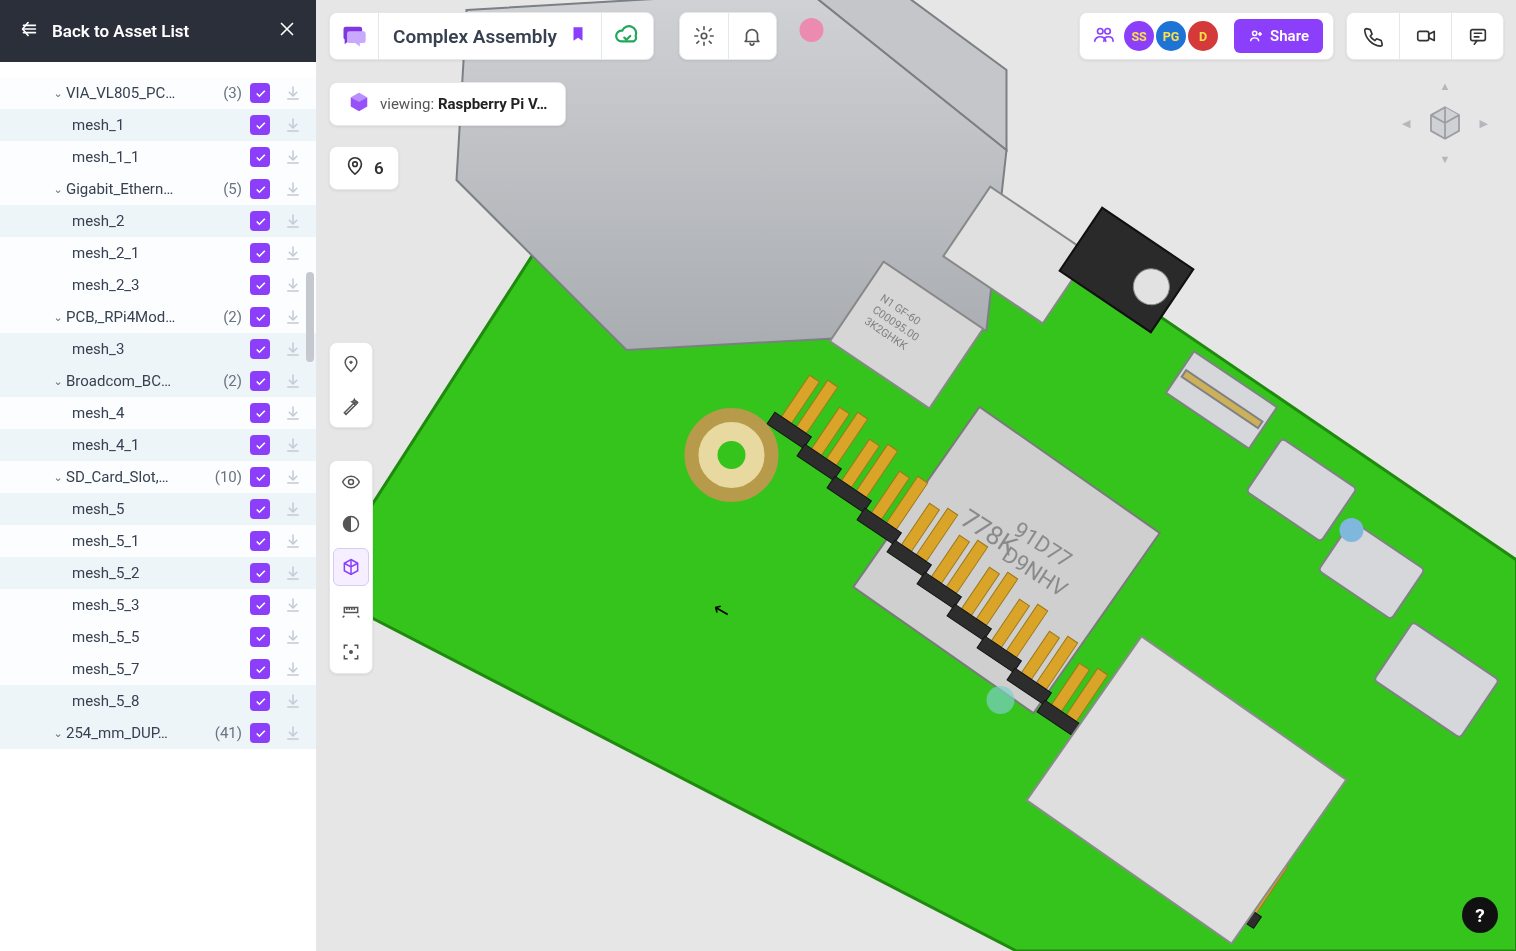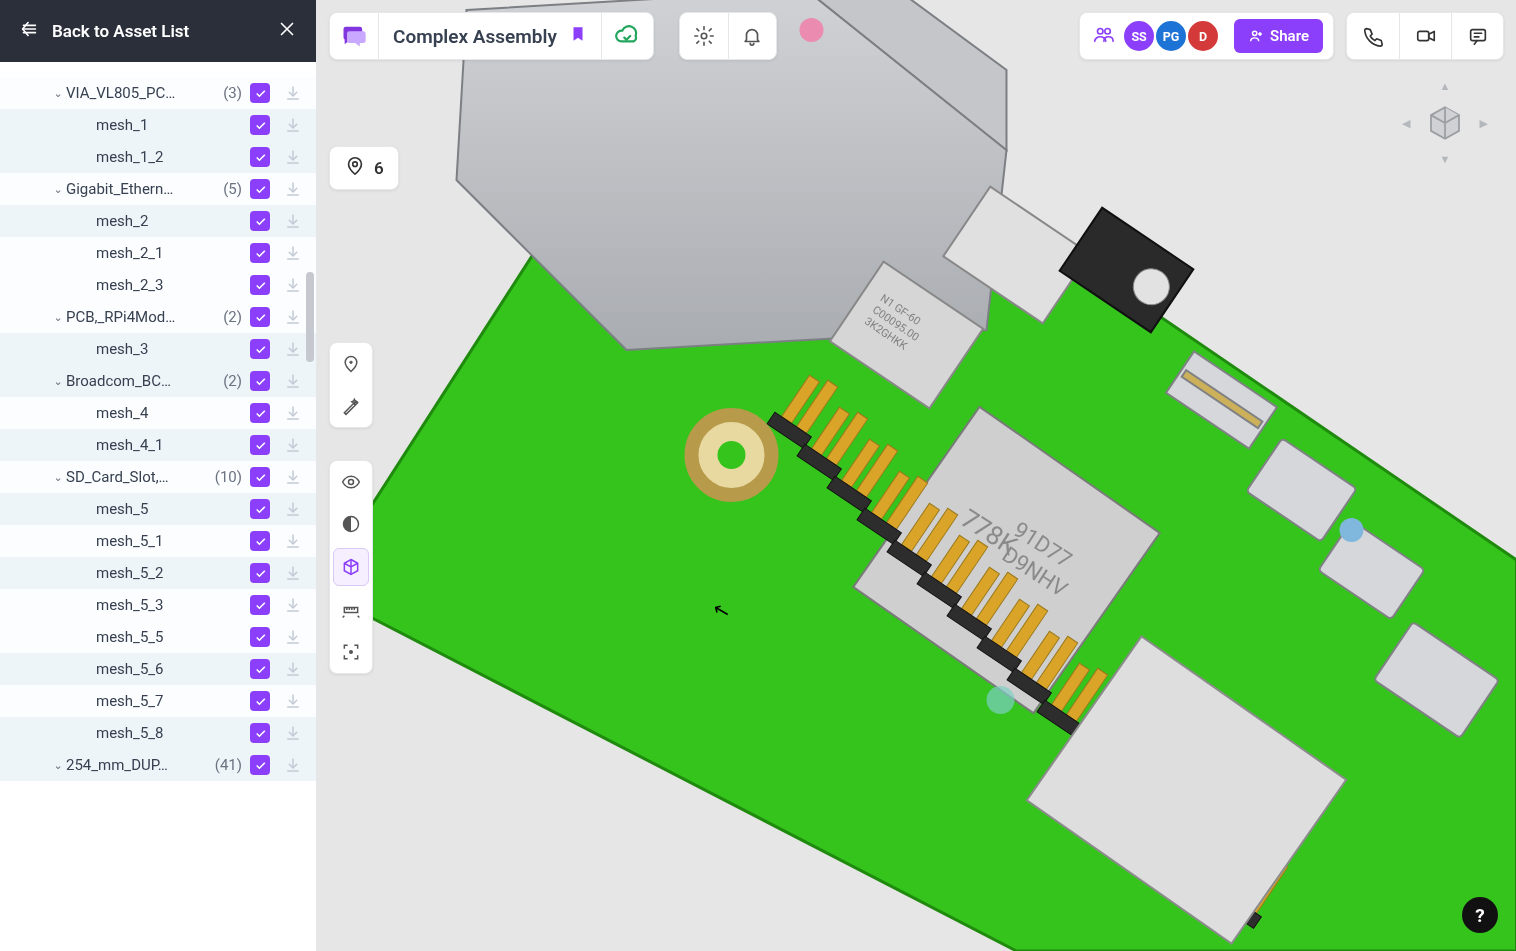--- a/index.html
+++ b/index.html
@@ -24,21 +24,21 @@
   .row { height:32px; display:flex; align-items:center; padding-right:8px; }
   .row.alt { background:var(--row-alt); }
   .row.base { background:var(--row-base); }
   .chev { width:16px; display:flex; justify-content:center; color:#6b7280; font-size:11px; }
   .row .label { flex:1; white-space:nowrap; overflow:hidden; text-overflow:ellipsis; }
   .row .count { color:var(--muted); margin-left:6px; margin-right:8px; }
   .check { width:20px; height:20px; border-radius:4px; background:var(--purple); display:flex; align-items:center; justify-content:center; margin-right:4px; }
   .check svg { width:13px; height:13px; stroke:#fff; stroke-width:3; fill:none; }
   .dl { width:30px; height:30px; display:flex; align-items:center; justify-content:center; color:#c3cad4; margin-left:4px; }
   .indent-1 { padding-left:50px; }
-  .indent-2 { padding-left:80px; }
+  .indent-2 { padding-left:56px; }
   .sb-scrollnub { position:absolute; right:2px; top:210px; width:8px; height:90px; background:#c5c9cf; border-radius:4px; }
   .main-scrollnub { position:absolute; left:320px; top:175px; width:8px; height:95px; background:#c5c9cf; border-radius:4px; }
 
   
   .canvas { flex:1; position:relative; background:#e6e6e6; overflow:hidden; }
   .pcb-svg { position:absolute; inset:0; width:100%; height:100%; }
 
   
   .topbar { position:absolute; top:12px; left:12px; right:12px; display:flex; align-items:center; gap:25px; pointer-events:none; }
   .topbar * { pointer-events:auto; }
@@ -47,21 +47,21 @@
   .chaticon { width:48px; display:flex; align-items:center; justify-content:center; }
   .titlebox { padding:0 14px; font-size:19px; font-weight:600; color:var(--text); border-left:1px solid var(--border); height:100%; display:flex; align-items:center; gap:12px;}
   .bm { color:var(--purple); font-size:18px; }
   .cloudbox { width:52px; height:100%; display:flex; align-items:center;justify-content:center; border-left:1px solid var(--border); color:#22a55c; }
   .iconpair { height:48px; }
   .iconpair .cell { width:48px; height:48px; display:flex; align-items:center; justify-content:center; color:#555; }
   .iconpair .cell + .cell { border-left:1px solid var(--border); }
 
   .rightcluster { margin-left:auto; display:flex; gap:12px; }
   .sharebox { height:48px; padding:0 10px 0 12px; gap:6px; }
-  .avatar { width:30px; height:30px; border-radius:50%; display:flex; align-items:center; justify-content:center; font-size:12.5px; font-weight:700; color:#ffffff; margin-left:-4px; }
+  .avatar { width:30px; height:30px; border-radius:50%; display:flex; align-items:center; justify-content:center; font-size:12.5px; font-weight:700; color:#fde047; margin-left:-4px; }
   .avatar:first-of-type{margin-left:4px;}
   .sharebtn { background:var(--purple); color:#fff; height:34px; border-radius:6px; display:flex; align-items:center; gap:6px; padding:0 14px; font-weight:600; font-size:15px; margin-left:10px; }
   .commbox { height:48px; }
   .commbox .cell { width:52px; height:48px; display:flex; align-items:center; justify-content:center; color:#333; }
   .commbox .cell + .cell { border-left:1px solid var(--border); }
 
   
   .viewing-chip { position:absolute; top:82px; left:12px; height:44px; padding:0 18px; gap:10px; font-size:15px; color:#555; }
   .viewing-chip .cube { color:var(--purple); }
   .viewing-chip b { font-weight:700; color:#222; }
@@ -140,23 +140,23 @@
               </svg>
             </span>
             <span class="dl">
               <svg width="18" height="18" viewBox="0 0 24 24" fill="none" stroke="currentColor" stroke-width="2" stroke-linecap="round">
                 <path d="M12 4v11"></path>
                 <path d="M7 11l5 5 5-5"></path>
                 <path d="M5 20h14"></path>
               </svg>
             </span>
           </div>
-          <div class="row indent-2 alt">
-            <span class="chev"></span>
-            <span class="label">mesh_1_2</span>
+          <div class="row indent-2 base">
+            <span class="chev"></span>
+            <span class="label">mesh_1_1</span>
             <span class="check">
               <svg viewBox="0 0 24 24">
                 <path d="M5 12l5 5L20 7"></path>
               </svg>
             </span>
             <span class="dl">
               <svg width="18" height="18" viewBox="0 0 24 24" fill="none" stroke="currentColor" stroke-width="2" stroke-linecap="round">
                 <path d="M12 4v11"></path>
                 <path d="M7 11l5 5 5-5"></path>
                 <path d="M5 20h14"></path>
@@ -387,36 +387,20 @@
               <svg width="18" height="18" viewBox="0 0 24 24" fill="none" stroke="currentColor" stroke-width="2" stroke-linecap="round">
                 <path d="M12 4v11"></path>
                 <path d="M7 11l5 5 5-5"></path>
                 <path d="M5 20h14"></path>
               </svg>
             </span>
           </div>
           <div class="row indent-2 base">
             <span class="chev"></span>
             <span class="label">mesh_5_5</span>
-            <span class="check">
-              <svg viewBox="0 0 24 24">
-                <path d="M5 12l5 5L20 7"></path>
-              </svg>
-            </span>
-            <span class="dl">
-              <svg width="18" height="18" viewBox="0 0 24 24" fill="none" stroke="currentColor" stroke-width="2" stroke-linecap="round">
-                <path d="M12 4v11"></path>
-                <path d="M7 11l5 5 5-5"></path>
-                <path d="M5 20h14"></path>
-              </svg>
-            </span>
-          </div>
-          <div class="row indent-2 alt">
-            <span class="chev"></span>
-            <span class="label">mesh_5_6</span>
             <span class="check">
               <svg viewBox="0 0 24 24">
                 <path d="M5 12l5 5L20 7"></path>
               </svg>
             </span>
             <span class="dl">
               <svg width="18" height="18" viewBox="0 0 24 24" fill="none" stroke="currentColor" stroke-width="2" stroke-linecap="round">
                 <path d="M12 4v11"></path>
                 <path d="M7 11l5 5 5-5"></path>
                 <path d="M5 20h14"></path>
@@ -708,20 +692,29 @@
           <div class="cell">
               <svg class="ico" viewBox="0 0 24 24">
                 <rect x="4" y="5" width="16" height="12" rx="2"></rect>
                 <path d="M8 9h8M8 13h5M8 21l3-4"></path>
               </svg>
             </div>
         </div>
       </div>
     </div>
 
+    <div class="pill viewing-chip">
+      <span class="cube">
+        <svg width="22" height="22" viewBox="0 0 24 24" fill="var(--purple)">
+            <path d="M12 2l9 5v10l-9 5-9-5V7z" opacity=".9"></path>
+            <path fill="#fff" opacity=".35" d="M12 2l9 5-9 5-9-5z"></path>
+          </svg>
+      </span>
+      <span><span>viewing:</span> <b>Raspberry Pi V…</b></span>
+    </div>
 
     <div class="pill pin-chip">
       <span>
         <svg class="ico" viewBox="0 0 24 24">
             <path d="M12 21s-7-6.2-7-11a7 7 0 1 1 14 0c0 4.8-7 11-7 11z"></path>
             <circle cx="12" cy="10" r="2.5"></circle>
           </svg>
       </span>
       <span>6</span>
     </div>

